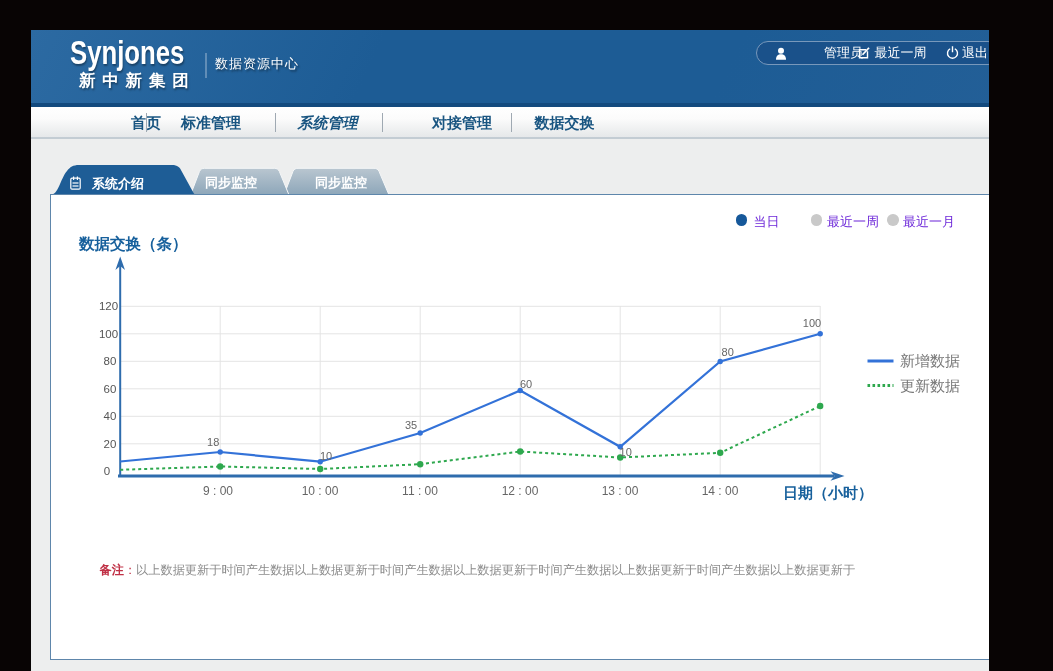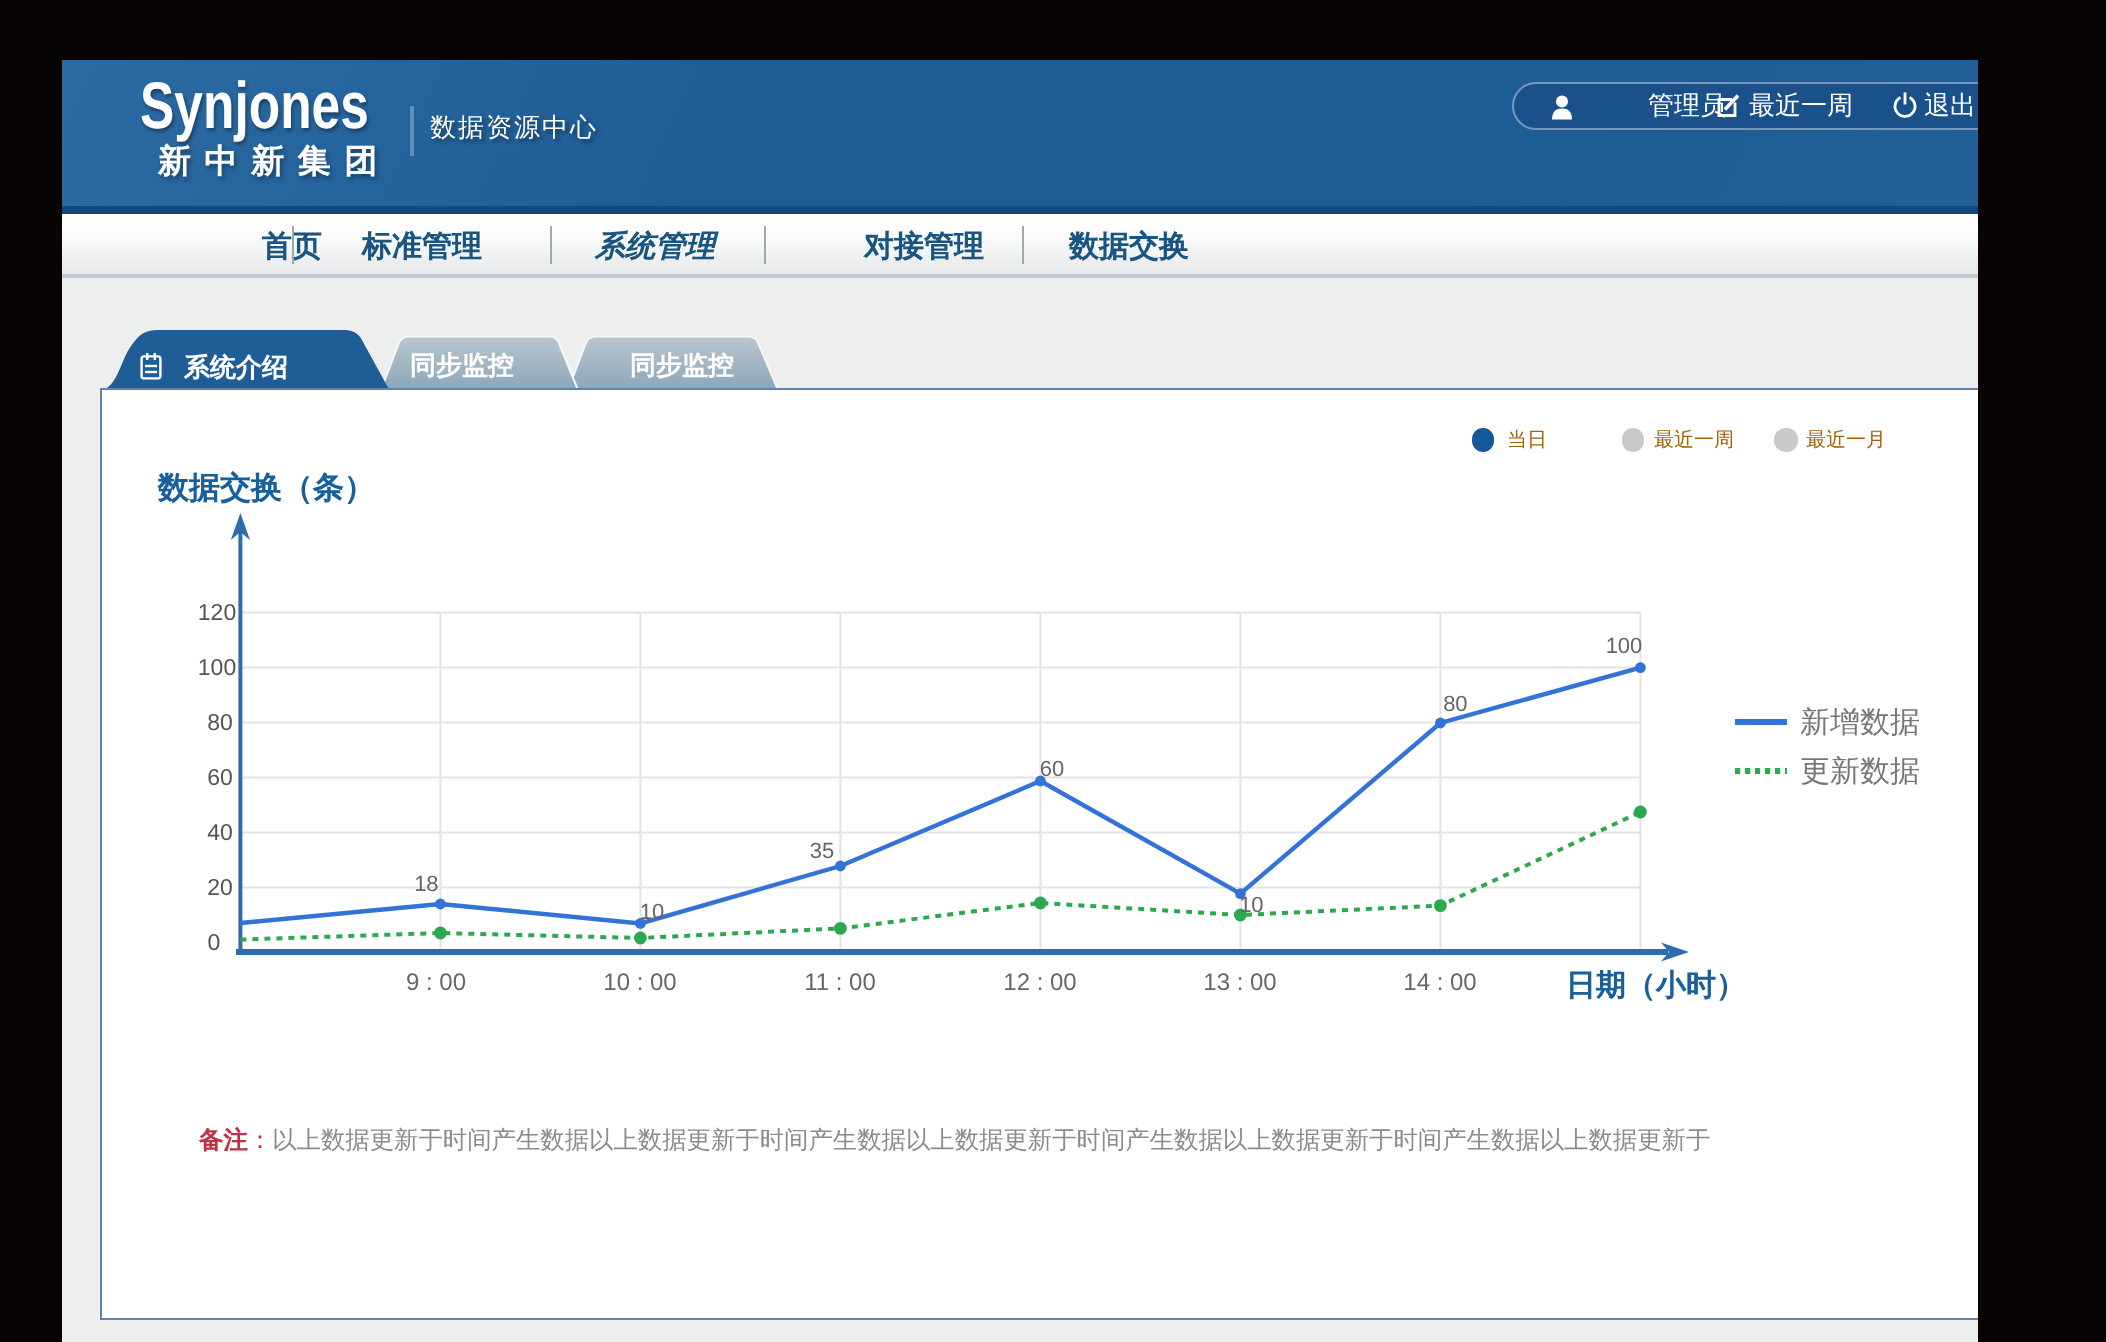--- a/index.html
+++ b/index.html
@@ -14,21 +14,21 @@
 .htitle{position:absolute;left:184px;top:25px;color:#fff;font-size:13px;letter-spacing:1px;text-shadow:1.5px 1.5px 2px rgba(0,0,0,0.45);}
 .pill{position:absolute;left:725px;top:11px;width:243.5px;height:23.5px;border-radius:13px;background:#1a518a;border:1px solid #7898bb;box-sizing:border-box;}
 .pitem{position:absolute;top:11px;height:23.5px;line-height:23px;color:#fff;font-size:13px;}
 .nav{position:absolute;left:0;top:77px;width:985px;height:32px;background:linear-gradient(#ffffff 0%,#fbfbfb 40%,#e9ebec 90%,#e6e8ea 100%);border-bottom:2px solid #c3ccd3;box-sizing:border-box;}
 .nitem{position:absolute;top:7px;width:120px;text-align:center;color:#195581;font-size:15px;font-weight:bold;}
 .nsep{position:absolute;top:6px;width:1px;height:19px;background:#9fa9b2;}
 .panel{position:absolute;left:18.5px;top:164px;width:945px;height:466px;background:#ffffff;border:1px solid #5e86ab;box-sizing:border-box;}
 .tabsvg{position:absolute;left:0;top:133px;width:985px;height:35px;}
 .chartsvg{position:absolute;left:18.5px;top:164px;width:945px;height:466px;}
 .radio{position:absolute;border-radius:50%;width:11.5px;height:11.5px;}
-.rtext{position:absolute;color:#a16207;font-size:10px;}
+.rtext{position:absolute;color:#6d28d9;font-size:13px;}
 .note{position:absolute;left:49px;top:367px;font-size:12.2px;color:#8b8b8b;}
 .note b{color:#c03146;font-weight:bold;}
 </style>
 </head>
 <body>
 <div class="stage">
 <div class="page">
   <div class="header">
     <div class="logo1">Synjones</div>
     <div class="logo2">新中新集团</div>

